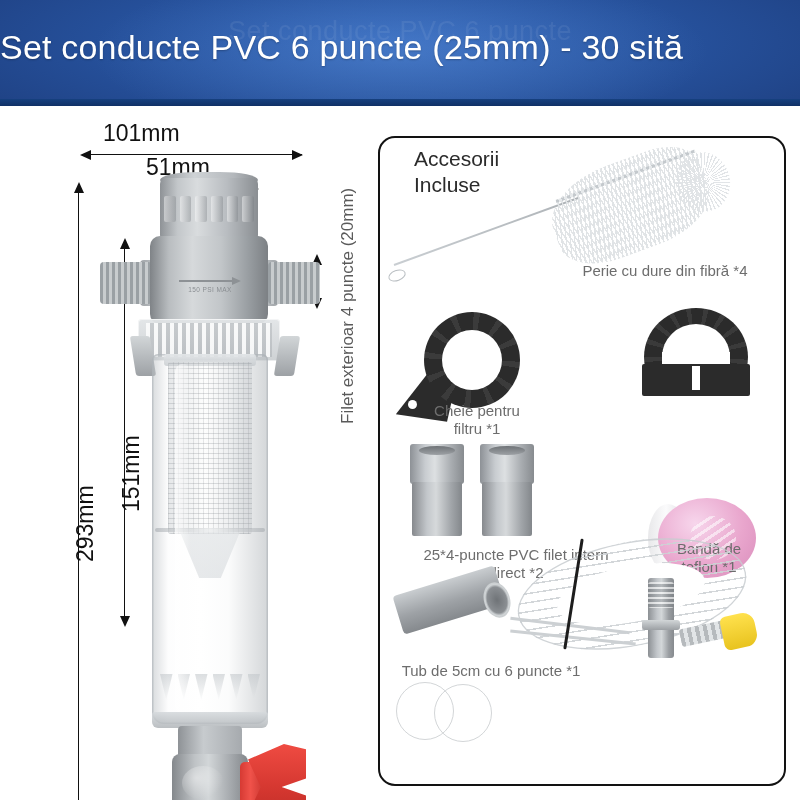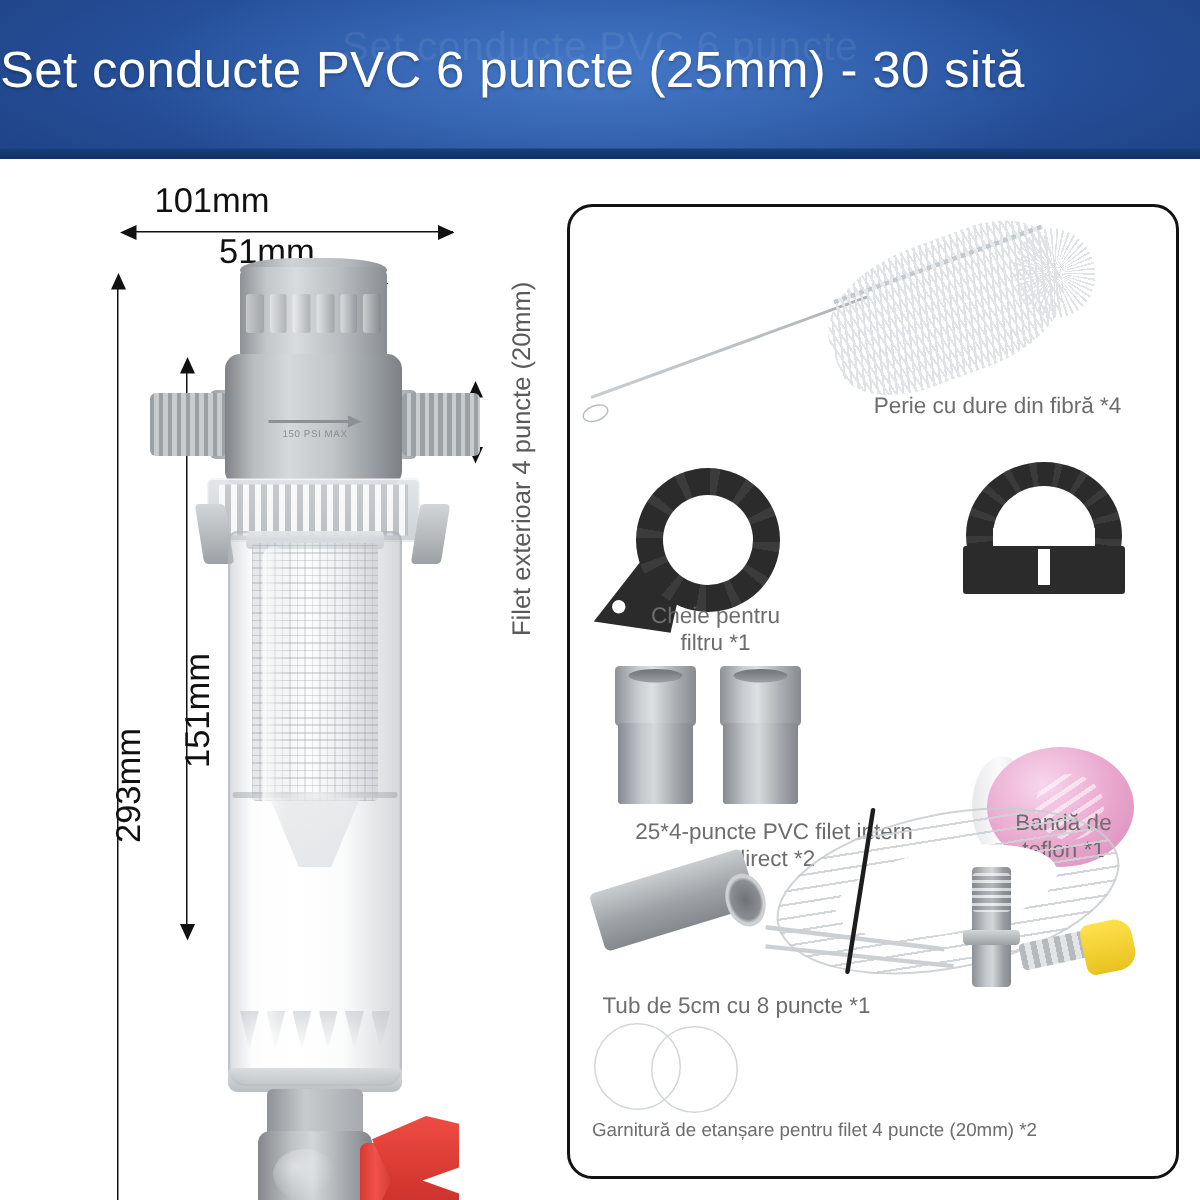--- a/index.html
+++ b/index.html
@@ -361,20 +361,22 @@
   <div class="valve-body"></div>
   <div class="valve-ball"></div>
   <div class="valve-hub"></div>
   <div class="valve-handle"></div>
   <div class="valve-out-top"></div>
 
 </div>
 
 <div id="panel">
 
+  <div class="panel-title">Accesorii
+Incluse</div>
 
   <div class="brush-wire"></div>
   <div class="brush-loop"></div>
   <div class="brush-head"></div>
   <div class="brush-core"></div>
   <div class="brush-tip"></div>
   <div class="caption cap-brush">Perie cu dure din fibră *4</div>
 
   <div class="wrench-tab"></div>
   <div class="wrench-ring"></div>
@@ -402,25 +404,24 @@
 
   <div class="tef-white"></div>
   <div class="tef-outer"></div>
   <div class="tef-hole"></div>
   <div class="tef-hole-in"></div>
   <div class="caption cap-tef">Bandă de
 teflon *1</div>
 
   <div class="tube"></div>
   <div class="tube-end"></div>
-  <div class="caption cap-tube">Tub de 5cm cu 8 puncte *1</div>
+  <div class="caption cap-tube">Tub de 5cm cu 6 puncte *1</div>
 
   <div class="gask" style="left:16px;top:544px;"></div>
   <div class="gask" style="left:54px;top:546px;"></div>
-  <div class="caption cap-gask">Garnitură de etanșare pentru filet 4 puncte (20mm) *2</div>
 
   <div class="coil"></div>
   <div class="coil-hole"></div>
   <div class="hose-tail-a"></div>
   <div class="hose-tail-b"></div>
   <div class="coil-tie"></div>
   <div class="connector"></div>
   <div class="connector-rib"></div>
   <div class="connector-flange"></div>
   <div class="clamp-body"></div>

